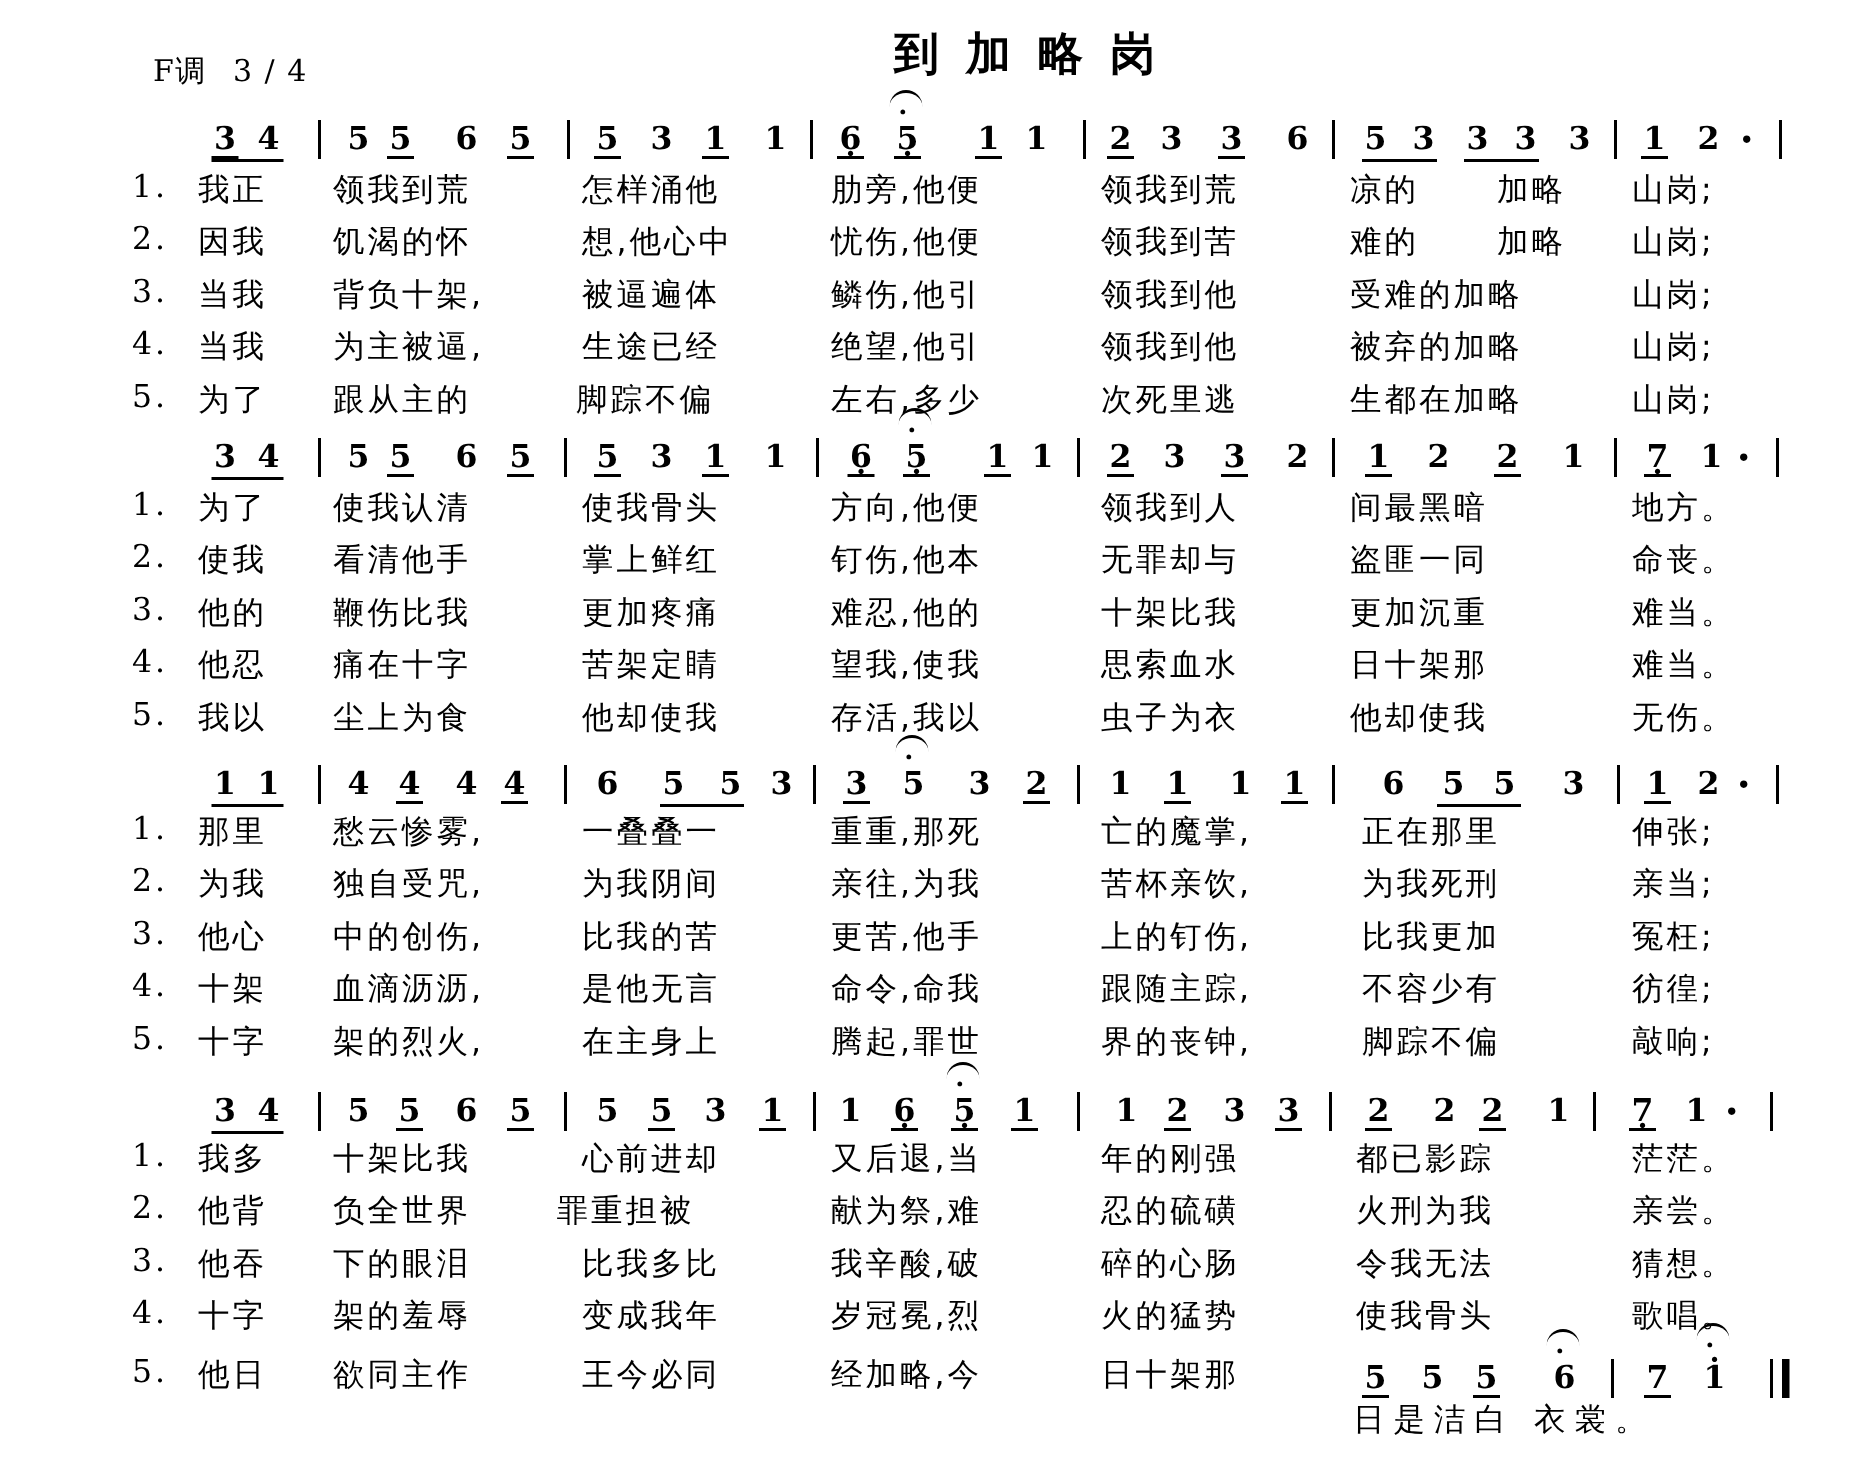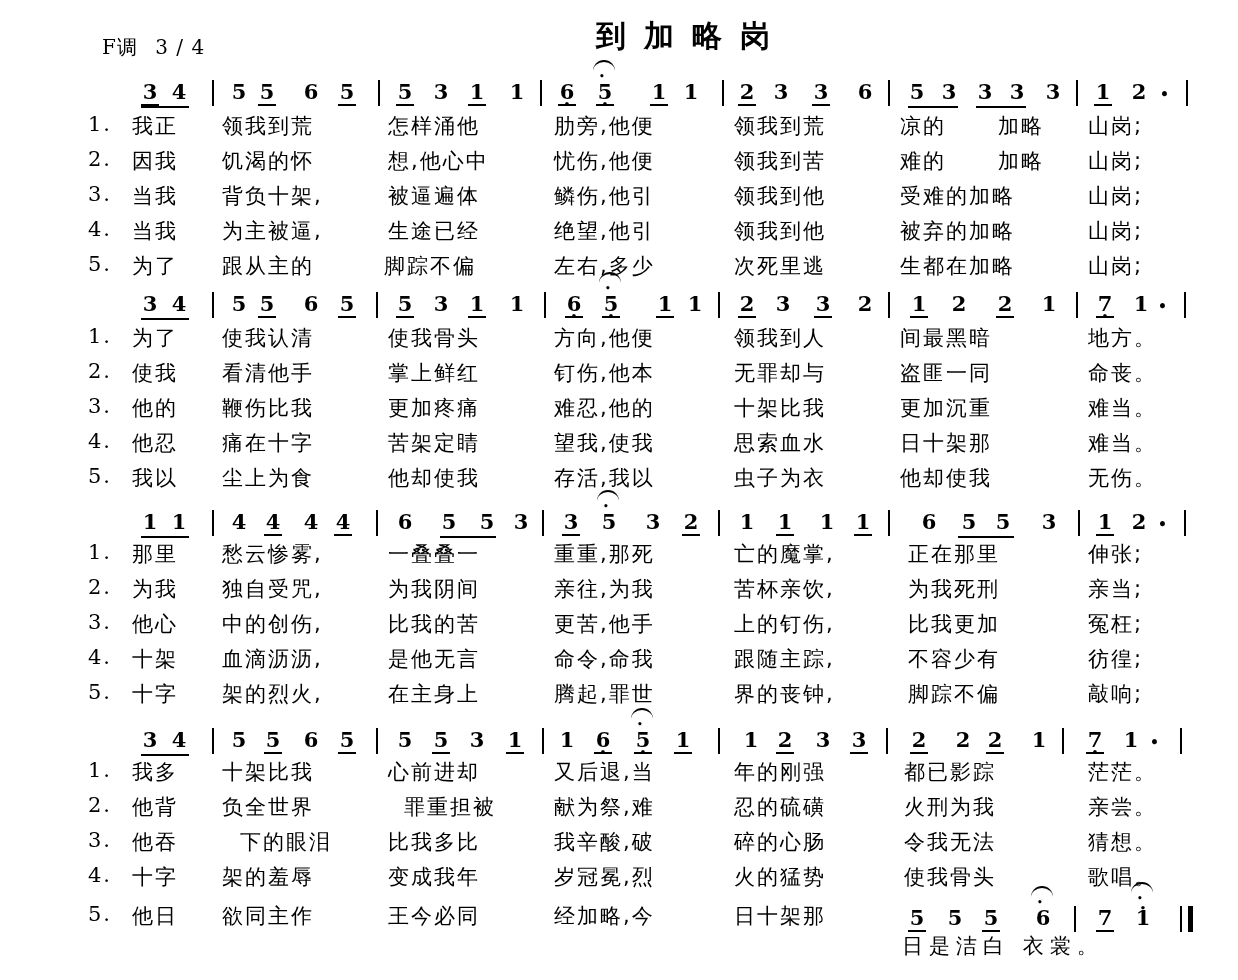--- a/index.html
+++ b/index.html
@@ -234,24 +234,24 @@
     <div class="bar" style="left:1062px"></div>
     <span class="n u ld" style="left:1086px">7</span>
       <span class="n" style="left:1122px">1</span>
       <span class="dot" style="left:1150px">•</span>
     <div class="bar" style="left:1180px"></div>
   </div>
   <div class="verse" style="top:32px"><span class="num">1.</span>
     <span class="seg" style="left:44px">我多</span><span class="seg" style="left:134px">十架比我</span><span class="seg" style="left:300px">心前进却</span><span class="seg" style="left:466px">又后退,当</span><span class="seg" style="left:646px">年的刚强</span><span class="seg" style="left:816px">都已影踪</span><span class="seg" style="left:1000px">茫茫。</span>
   </div>
   <div class="verse" style="top:67px"><span class="num">2.</span>
-    <span class="seg" style="left:44px">他背</span><span class="seg" style="left:134px">负全世界</span><span class="seg" style="left:316px">罪重担被</span><span class="seg" style="left:466px">献为祭,难</span><span class="seg" style="left:646px">忍的硫磺</span><span class="seg" style="left:816px">火刑为我</span><span class="seg" style="left:1000px">亲尝。</span>
+    <span class="seg" style="left:44px">他背</span><span class="seg" style="left:134px">负全世界</span><span class="seg" style="left:283px">罪重担被</span><span class="seg" style="left:466px">献为祭,难</span><span class="seg" style="left:646px">忍的硫磺</span><span class="seg" style="left:816px">火刑为我</span><span class="seg" style="left:1000px">亲尝。</span>
   </div>
   <div class="verse" style="top:102px"><span class="num">3.</span>
-    <span class="seg" style="left:44px">他吞</span><span class="seg" style="left:152px">下的眼泪</span><span class="seg" style="left:300px">比我多比</span><span class="seg" style="left:466px">我辛酸,破</span><span class="seg" style="left:646px">碎的心肠</span><span class="seg" style="left:816px">令我无法</span><span class="seg" style="left:1000px">猜想。</span>
+    <span class="seg" style="left:44px">他吞</span><span class="seg" style="left:134px">下的眼泪</span><span class="seg" style="left:300px">比我多比</span><span class="seg" style="left:466px">我辛酸,破</span><span class="seg" style="left:646px">碎的心肠</span><span class="seg" style="left:816px">令我无法</span><span class="seg" style="left:1000px">猜想。</span>
   </div>
   <div class="verse" style="top:137px"><span class="num">4.</span>
     <span class="seg" style="left:44px">十字</span><span class="seg" style="left:134px">架的羞辱</span><span class="seg" style="left:300px">变成我年</span><span class="seg" style="left:466px">岁冠冕,烈</span><span class="seg" style="left:646px">火的猛势</span><span class="seg" style="left:816px">使我骨头</span><span class="seg" style="left:1000px">歌唱。</span>
   </div>
   <div class="verse" style="top:176px"><span class="num">5.</span>
     <span class="seg" style="left:44px">他日</span><span class="seg" style="left:134px">欲同主作</span><span class="seg" style="left:300px">王今必同</span><span class="seg" style="left:466px">经加略,今</span><span class="seg" style="left:646px">日十架那</span>
   </div>
 
   <div class="notes" style="top:178px; left:0;">
     <span class="n u" style="left:908px">5</span>

